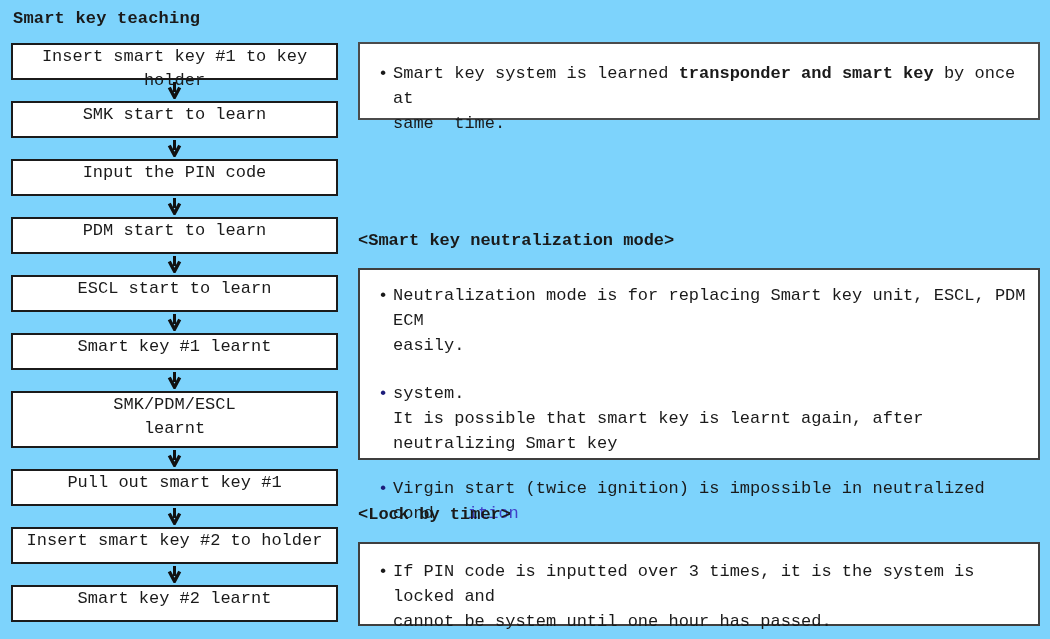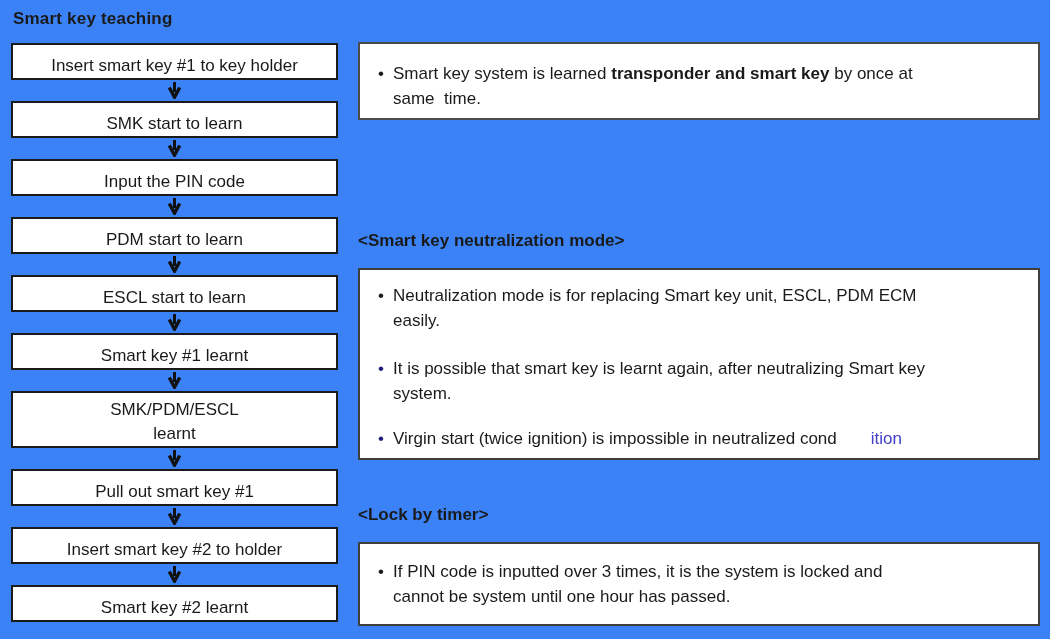--- a/index.html
+++ b/index.html
@@ -1,26 +1,26 @@
 <!DOCTYPE html>
 <html><head>
 <meta charset="utf-8">
 <style>
   html,body{margin:0;padding:0;background:#ffffff;}
   .canvas{
-    position:relative;width:1050px;height:639px;background:#3b82f6;overflow:hidden;
-    font-family:Liberation Sans, sans-serif;color:#1a1a1a;
+    position:relative;width:1050px;height:639px;background:#7dd3fc;overflow:hidden;
+    font-family:Liberation Mono, monospace;color:#1a1a1a;
   }
   .page-title{position:absolute;left:13px;top:9px;font-size:17px;font-weight:bold;letter-spacing:.2px;}
 
   
   .flowchart{position:absolute;left:11px;top:43px;width:327px;display:flex;flex-direction:column;}
   .fbox{
     box-sizing:border-box;border:2px solid #1b1b1b;background:#fff;height:37px;
-    display:flex;flex-direction:column;align-items:center;justify-content:flex-end;
+    display:flex;flex-direction:column;align-items:center;justify-content:flex-start;
     font-size:17px;text-align:center;
   }
   .fbox.tall{height:57px;}
   .fbox .bl{display:block;line-height:24px;}
   .arrow{height:21px;display:flex;align-items:center;justify-content:center;}
 
   
   .note-heading{position:absolute;left:358px;width:682px;font-weight:bold;font-size:17px;}
   #h-neutral{top:231px;}
   #h-lock{top:505px;}
@@ -150,22 +150,22 @@
     <div class="bullet gap-a">
       <span class="dot">•</span>
       <span class="btext">
         <span class="line">Neutralization mode is for replacing Smart key unit, ESCL, PDM ECM</span>
         <span class="line">easily.</span>
       </span>
     </div>
     <div class="bullet gap-b">
       <span class="dot dot-navy">•</span>
       <span class="btext">
+        <span class="line">system.</span>
         <span class="line">It is possible that smart key is learnt again, after neutralizing Smart key</span>
-        <span class="line">system.</span>
       </span>
     </div>
     <div class="bullet">
       <span class="dot dot-navy">•</span>
       <span class="btext">
         <span class="line"><span>Virgin start (twice ignition) is impossible in neutralized cond</span><span class="blue">ition</span></span>
       </span>
     </div>
   </div>
 

